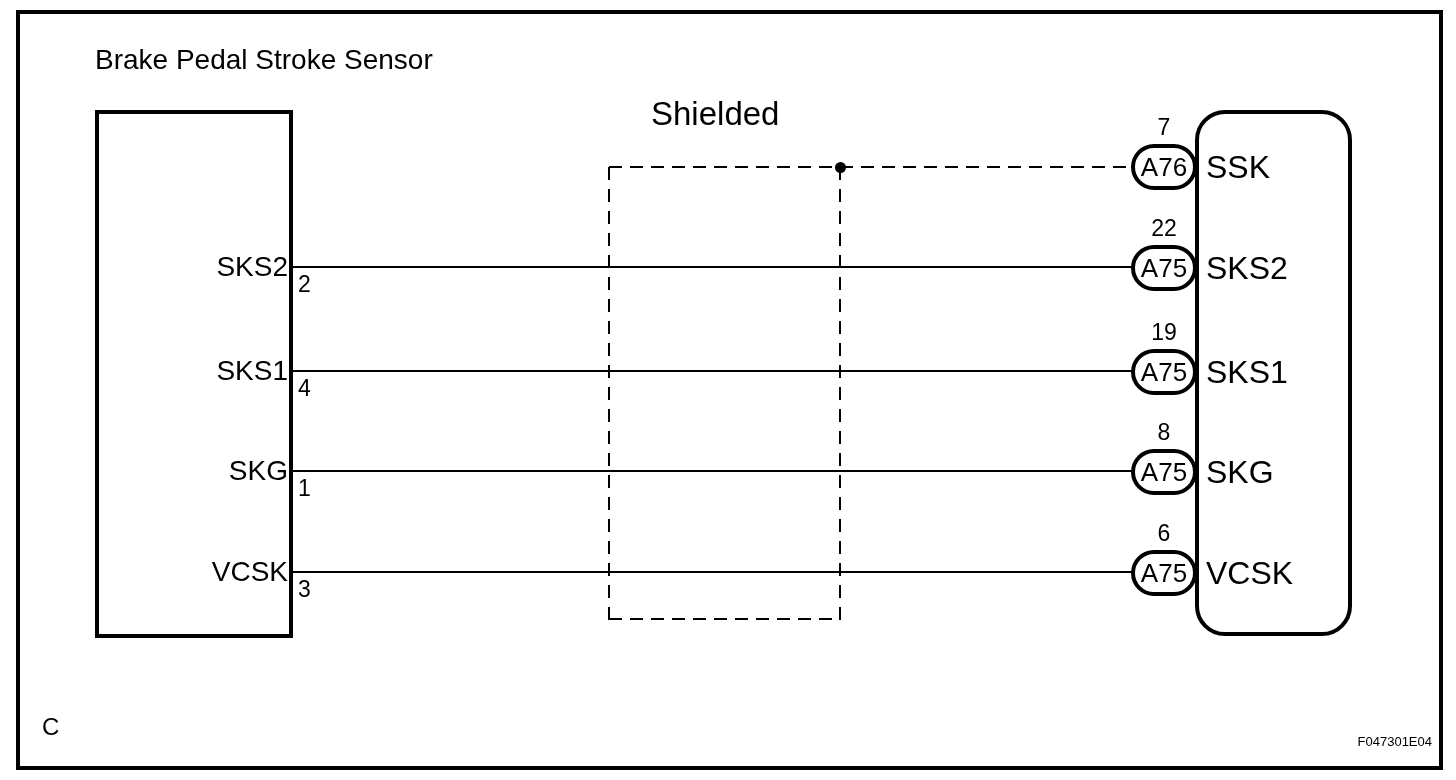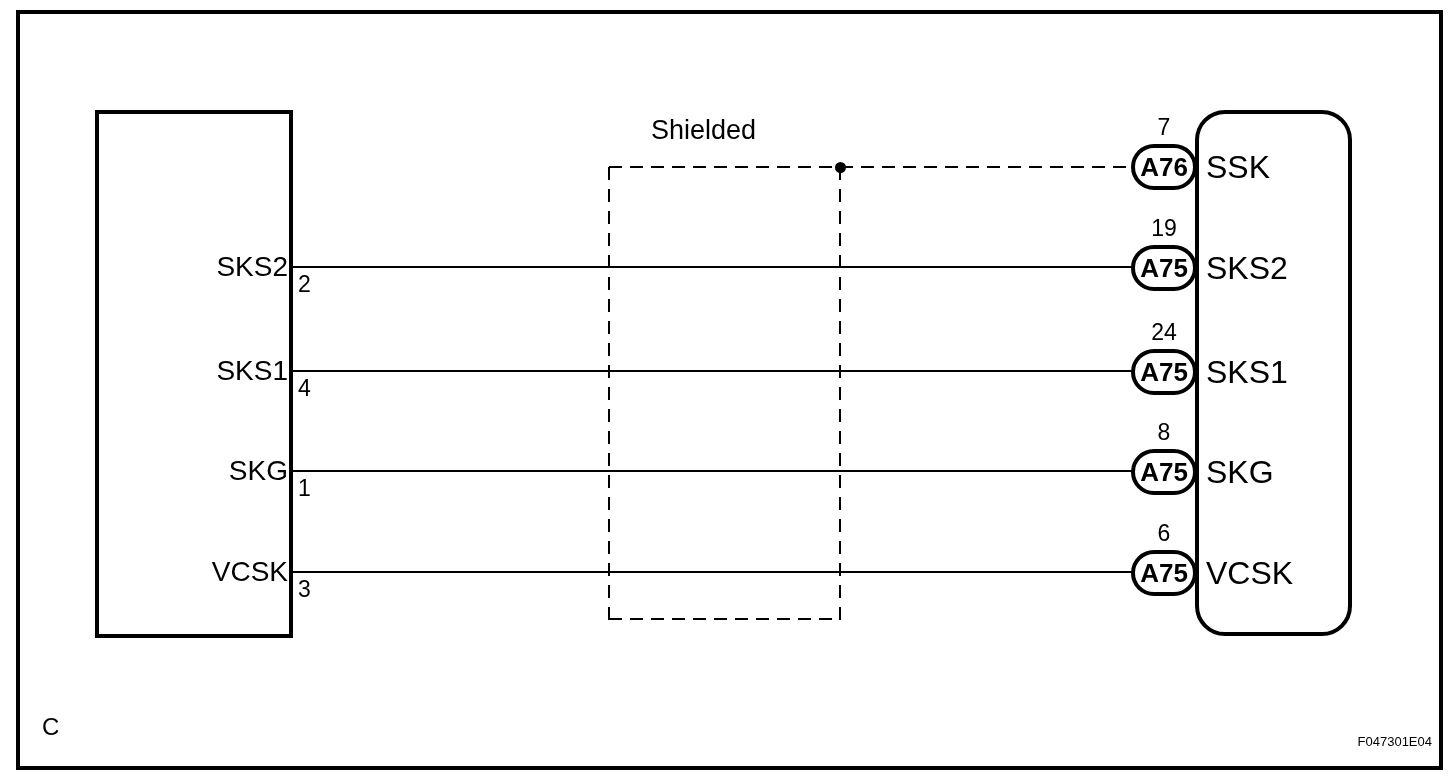--- a/index.html
+++ b/index.html
@@ -33,52 +33,53 @@
   }
 
   .wire { height: 2px; background: #000; }
   .dash-h { height: 2px; background-image: repeating-linear-gradient(to right, #000 0 13px, transparent 13px 21px); }
   .dash-v { width: 2px;  background-image: repeating-linear-gradient(to bottom, #000 0 13px, transparent 13px 22px); }
 
   .shield-dot {
     left: 835px; top: 162px; width: 11px; height: 11px;
     background: #000; border-radius: 50%; z-index: 2;
   }
-  .shield-label { left: 651px; top: 115px; font-size: 27px; line-height: 30px; white-space: nowrap; }
+  .shield-label { left: 651px; top: 99px; font-size: 33px; line-height: 30px; white-space: nowrap; }
 
   .pin-label-left {
     left: 95px; width: 193px; height: 32px; line-height: 32px;
     text-align: right; font-size: 28px; white-space: nowrap;
   }
   .pin-num-left { left: 298px; font-size: 23px; line-height: 24px; }
 
   .conn-oval {
     left: 1131px; width: 66px; height: 46px;
     border: 4px solid #000; border-radius: 23px; background: #fff;
-    text-align: center; line-height: 38px; font-size: 26px; z-index: 3; font-weight: bold;
+    text-align: center; line-height: 38px; font-size: 26px; z-index: 3;
   }
   .pin-num-right {
     left: 1131px; width: 66px; height: 28px; text-align: center;
     font-size: 23px; line-height: 28px; z-index: 3;
   }
   .pin-label-right {
     left: 1206px; height: 34px; line-height: 34px;
     font-size: 32px; white-space: nowrap; z-index: 3;
   }
 
   .footer-mark { left: 42px; top: 714px; font-size: 24px; line-height: 26px; }
   .figure-code { left: 1232px; top: 734px; width: 200px; text-align: right; font-size: 13px; line-height: 16px; }
 </style>
 </head>
 <body>
 
 <div class="canvas">
 
   <div class="abs outer-border"></div>
 
+  <div class="abs title title-left">Brake Pedal Stroke Sensor</div>
 
   <div class="abs sensor-box"></div>
   <div class="abs ecu-box"></div>
 
   <div class="abs wire" style="left:293px; top:266px; width:840px;"></div>
   <div class="abs wire" style="left:293px; top:370px; width:840px;"></div>
   <div class="abs wire" style="left:293px; top:470px; width:840px;"></div>
   <div class="abs wire" style="left:293px; top:571px; width:840px;"></div>
 
   <div class="abs dash-h" style="left:609px; top:166px; width:524px;"></div>
@@ -92,22 +93,22 @@
   <div class="abs pin-label-left" style="top:355px;">SKS1</div>
   <div class="abs pin-label-left" style="top:455px;">SKG</div>
   <div class="abs pin-label-left" style="top:556px;">VCSK</div>
 
   <div class="abs pin-num-left" style="top:272px;">2</div>
   <div class="abs pin-num-left" style="top:376px;">4</div>
   <div class="abs pin-num-left" style="top:476px;">1</div>
   <div class="abs pin-num-left" style="top:577px;">3</div>
 
   <div class="abs pin-num-right" style="top:113px;">7</div>
-  <div class="abs pin-num-right" style="top:214px;">19</div>
-  <div class="abs pin-num-right" style="top:318px;">24</div>
+  <div class="abs pin-num-right" style="top:214px;">22</div>
+  <div class="abs pin-num-right" style="top:318px;">19</div>
   <div class="abs pin-num-right" style="top:418px;">8</div>
   <div class="abs pin-num-right" style="top:519px;">6</div>
 
   <div class="abs conn-oval" style="top:144px;">A76</div>
   <div class="abs conn-oval" style="top:245px;">A75</div>
   <div class="abs conn-oval" style="top:349px;">A75</div>
   <div class="abs conn-oval" style="top:449px;">A75</div>
   <div class="abs conn-oval" style="top:550px;">A75</div>
 
   <div class="abs pin-label-right" style="top:150px;">SSK</div>

